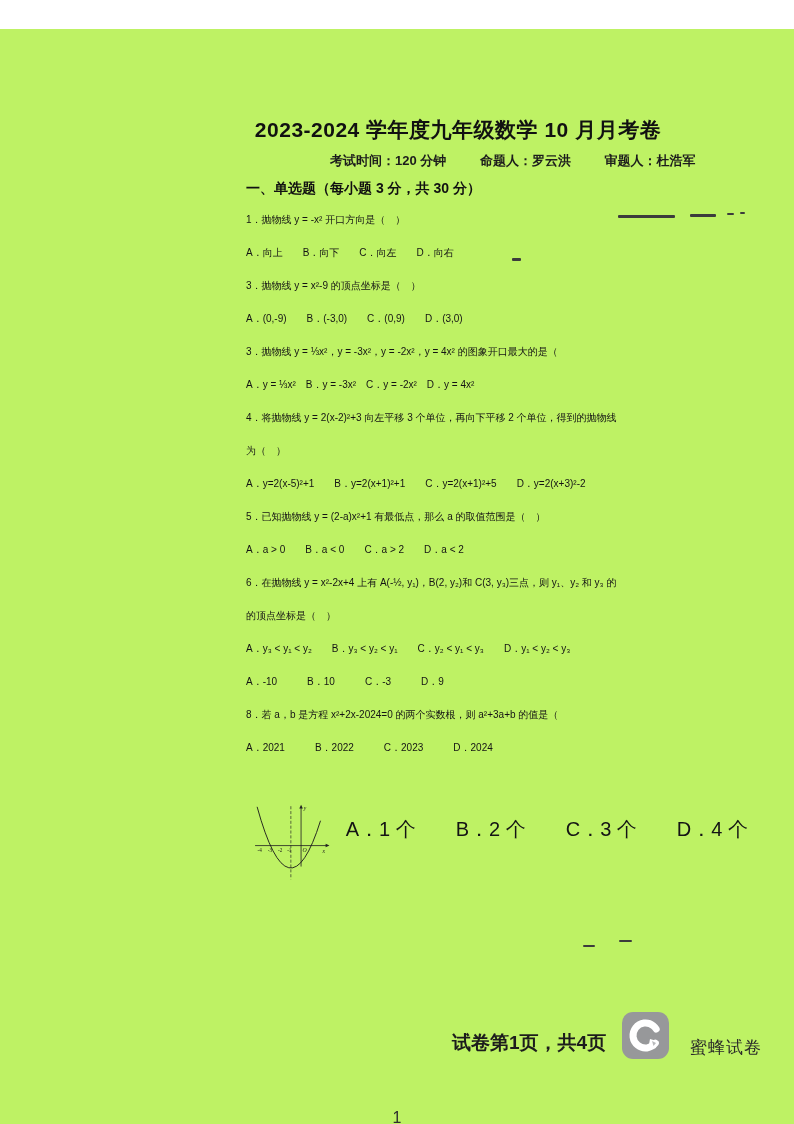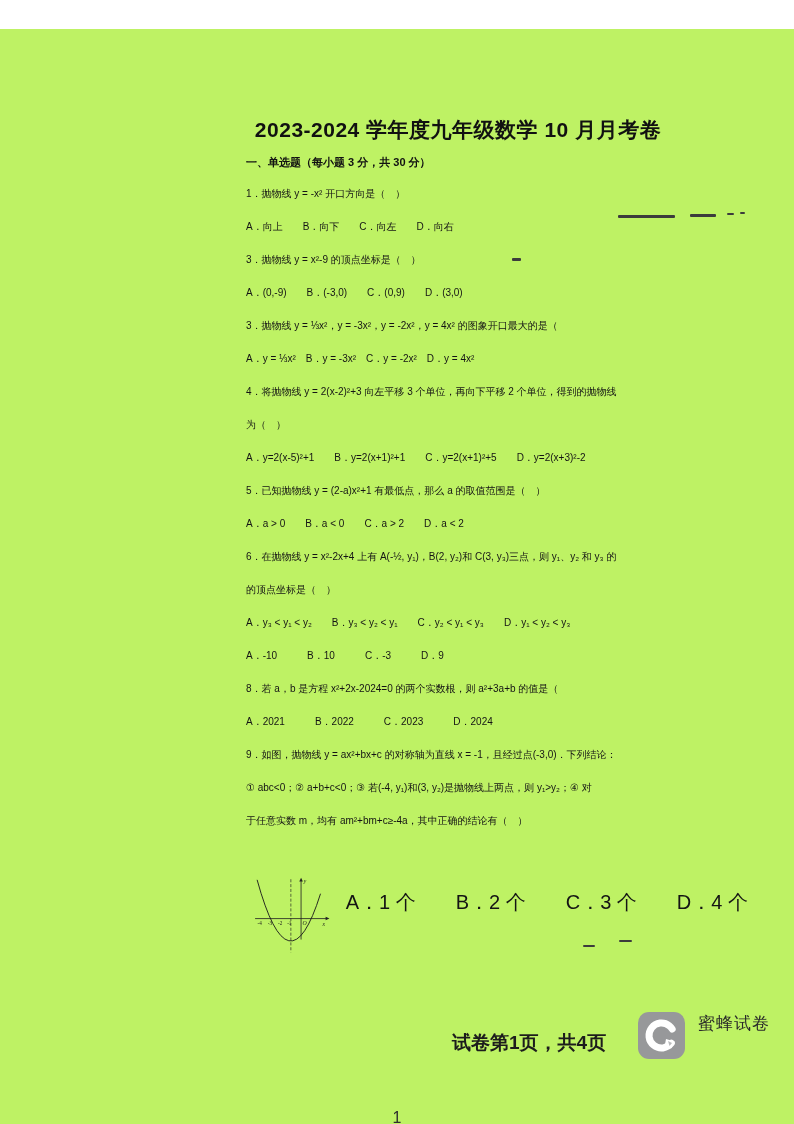--- a/index.html
+++ b/index.html
@@ -14,41 +14,41 @@
     height:36px;line-height:34px;font-size:21px;font-weight:700;
     text-align:center;padding-right:78px;white-space:nowrap;color:#111;
     letter-spacing:.5px;
   }
   .meta{
     height:26px;line-height:24px;font-size:13px;font-weight:700;
     padding-left:84px;white-space:nowrap;color:#1c1c1c;
   }
   .meta span{margin-right:30px;}
   .section-header{
-    height:28px;line-height:26px;font-size:11px;font-weight:700;
+    height:28px;line-height:26px;font-size:14px;font-weight:700;
     white-space:nowrap;color:#111;
   }
   .q-line{
     height:33px;line-height:33px;font-size:10px;white-space:nowrap;
     color:#141414;font-weight:500;
   }
   .figure-row{display:flex;align-items:flex-start;margin-top:2px;}
   .figure-box{margin-left:6px;width:152px;height:152px;}
   .figure-options{margin-left:16px;margin-top:50px;font-size:20px;
     white-space:nowrap;color:#141414;font-weight:500;}
   svg text{font-family:"Liberation Serif","DejaVu Serif",serif;fill:#1a1a1a;}
   .axis{stroke:#222;stroke-width:1.6;fill:none;}
   .dashed{stroke:#222;stroke-width:1.3;stroke-dasharray:6 3.5;fill:none;}
   .curve{stroke:#1b1b1b;stroke-width:1.8;fill:none;}
   .arrow{fill:#222;}
   .footer-text{
     position:absolute;left:452px;top:1001px;font-size:19px;font-weight:600;
     color:#1c1c1c;white-space:nowrap;
   }
-  .brand{position:absolute;left:638px;top:983px;display:flex;align-items:flex-start;}
+  .brand{position:absolute;left:622px;top:983px;display:flex;align-items:flex-end;gap:8px;}
   .brand-icon{
     width:47px;height:47px;border-radius:11px;background:#97989a;
     display:flex;align-items:center;justify-content:center;
   }
   .brand-label{margin-left:13px;font-size:17px;color:#2a2a2a;font-weight:500;
     letter-spacing:1px;white-space:nowrap;}
   .page-number{
     position:absolute;left:0;top:1080px;width:794px;text-align:center;
     font-size:16px;color:#2e2e2e;
   }
@@ -62,20 +62,25 @@
   .m7{left:619px;top:911px;width:13px;height:2px;}
 </style>
 </head>
 <body>
 
 <div class="sheet">
 
   <div class="content">
     <div class="title">2023-2024 学年度九年级数学 10 月月考卷</div>
 
+    <div class="meta">
+      <span>考试时间：120 分钟</span>
+      <span>命题人：罗云洪</span>
+      <span>审题人：杜浩军</span>
+    </div>
 
     <div class="section-header">一、单选题（每小题 3 分，共 30 分）</div>
 
     <div>
         <div class="question">
           <div class="q-line">1．抛物线 y = -x² 开口方向是（　）</div>
           <div class="q-line options">A．向上　　B．向下　　C．向左　　D．向右</div>
         </div>
         <div class="question">
           <div class="q-line">3．抛物线 y = x²-9 的顶点坐标是（　）</div>
@@ -98,25 +103,20 @@
           <div class="q-line">6．在抛物线 y = x²-2x+4 上有 A(-½, y₁)，B(2, y₂)和 C(3, y₃)三点，则 y₁、y₂ 和 y₃ 的</div>
           <div class="q-line">的顶点坐标是（　）</div>
           <div class="q-line options">A．y₃ &lt; y₁ &lt; y₂　　B．y₃ &lt; y₂ &lt; y₁　　C．y₂ &lt; y₁ &lt; y₃　　D．y₁ &lt; y₂ &lt; y₃</div>
         </div>
         <div class="question">
           <div class="q-line options">A．-10　　　B．10　　　C．-3　　　D．9</div>
         </div>
         <div class="question">
           <div class="q-line">8．若 a，b 是方程 x²+2x-2024=0 的两个实数根，则 a²+3a+b 的值是（</div>
           <div class="q-line options">A．2021　　　B．2022　　　C．2023　　　D．2024</div>
-        </div>
-        <div class="question">
-          <div class="q-line">9．如图，抛物线 y = ax²+bx+c 的对称轴为直线 x = -1，且经过点(-3,0)．下列结论：</div>
-          <div class="q-line">① abc&lt;0；② a+b+c&lt;0；③ 若(-4, y₁)和(3, y₂)是抛物线上两点，则 y₁&gt;y₂；④ 对</div>
-          <div class="q-line">于任意实数 m，均有 am²+bm+c≥-4a，其中正确的结论有（　）</div>
         </div>
       </div>
 
     <div class="figure-row">
       <svg class="figure-box" viewBox="0 0 152 152">
         <line class="dashed" x1="76" y1="6" x2="76" y2="149"></line>
         <line class="axis" x1="6" y1="83" x2="145" y2="83"></line>
         <polygon class="arrow" points="144,79.5 151.5,83 144,86.5"></polygon>
         <line class="axis" x1="96" y1="8" x2="96" y2="124"></line>
         <polygon class="arrow" points="92.5,10.5 96,3 99.5,10.5"></polygon>

